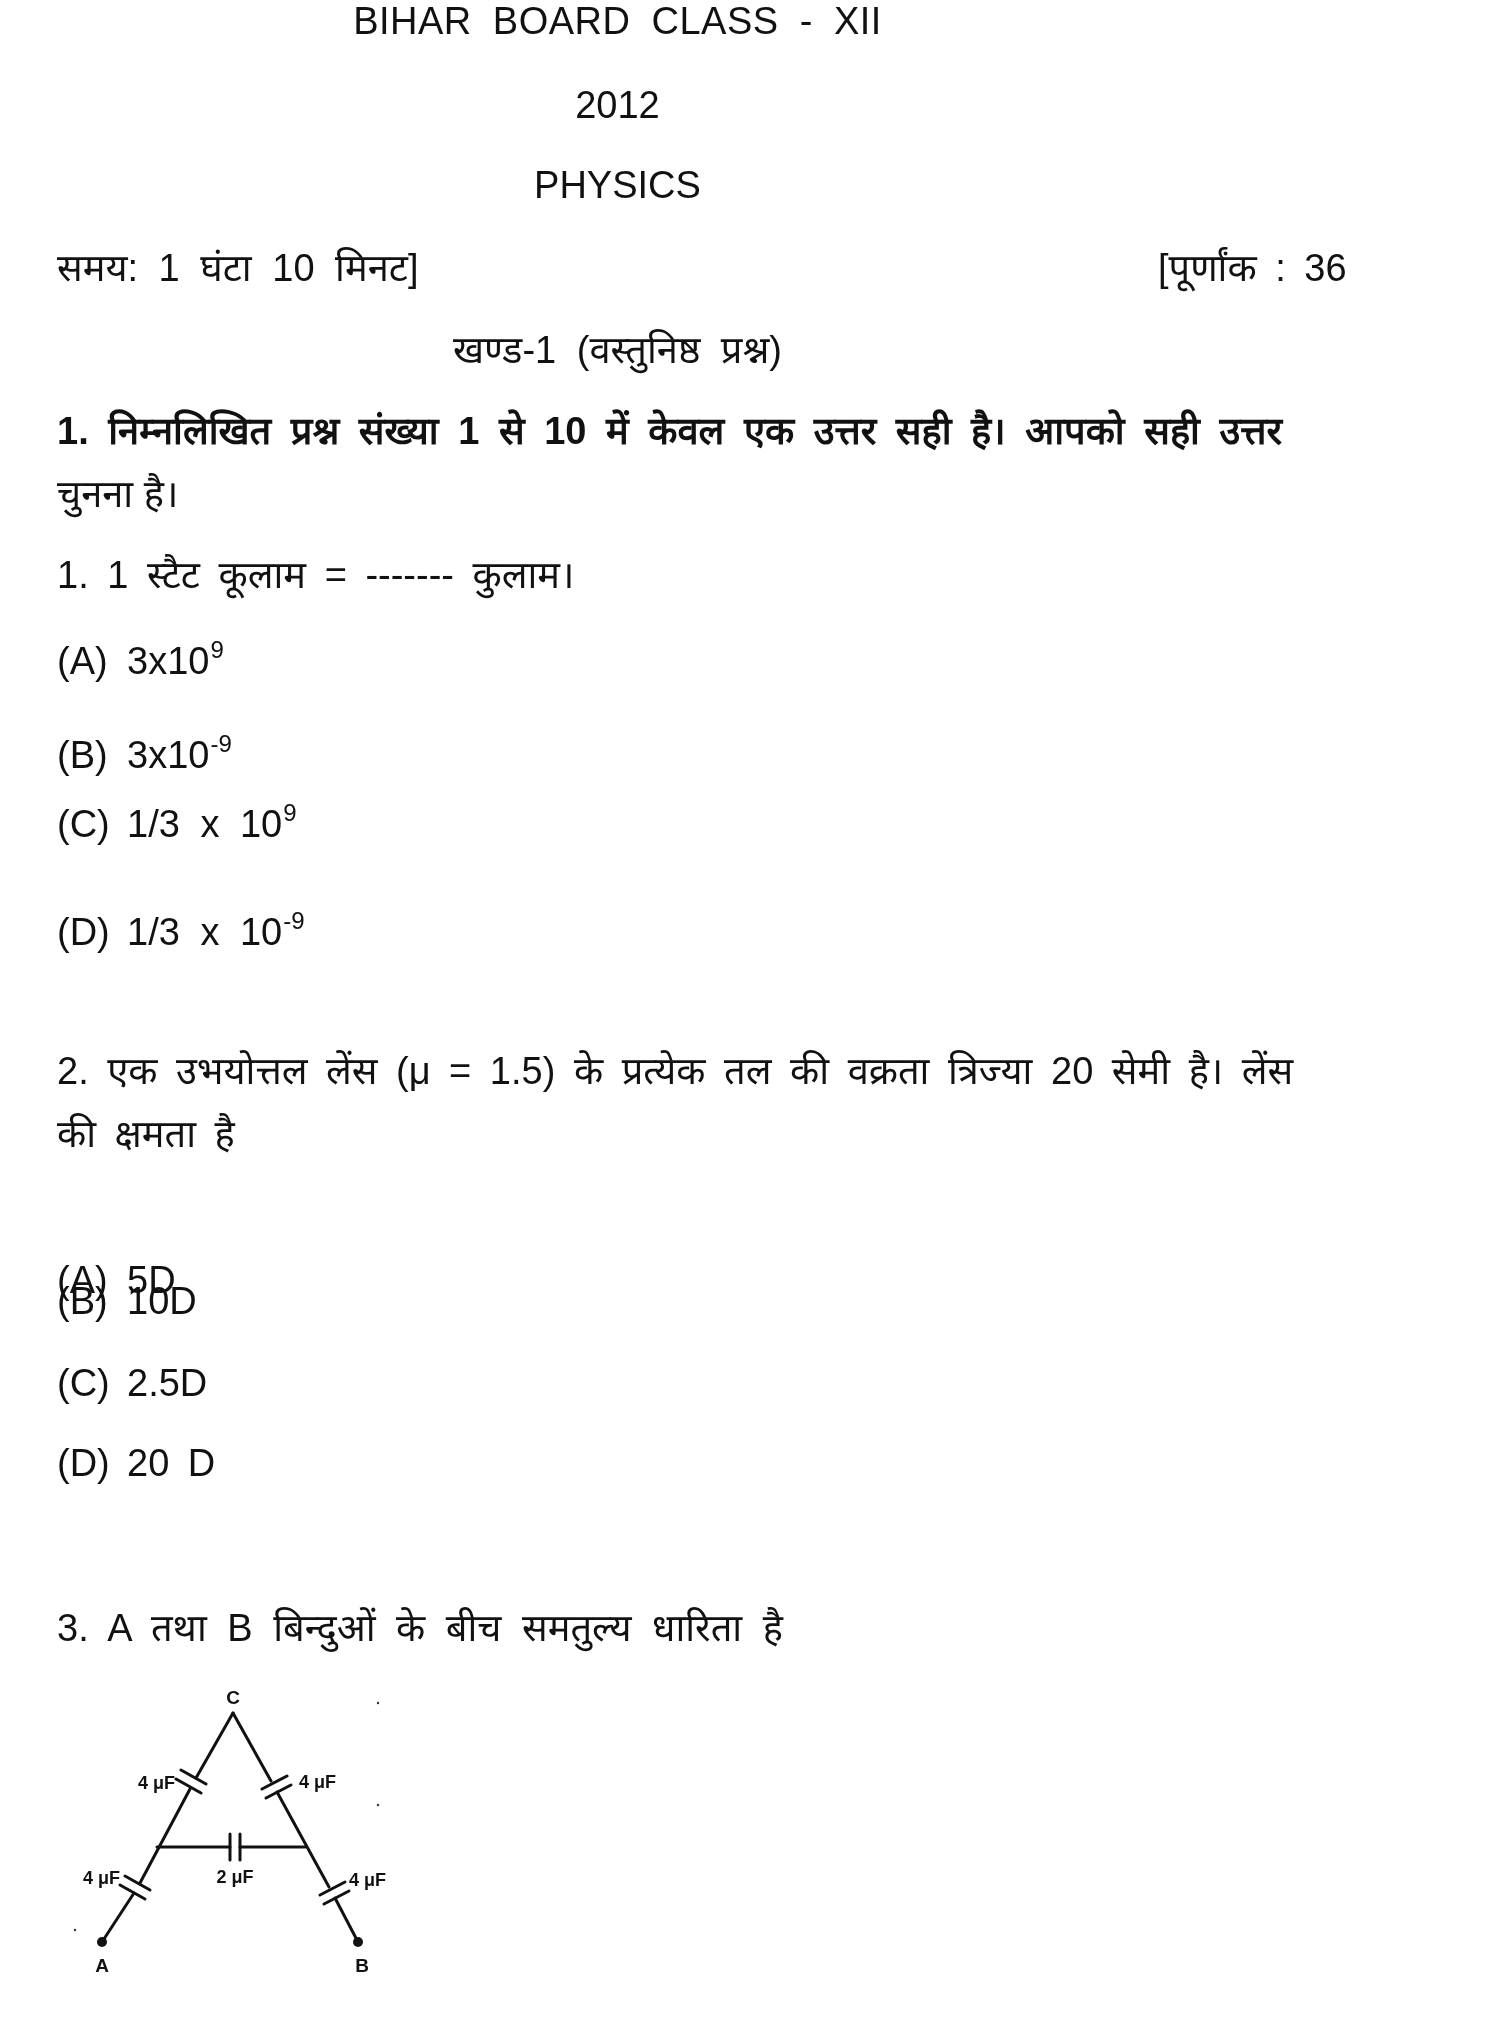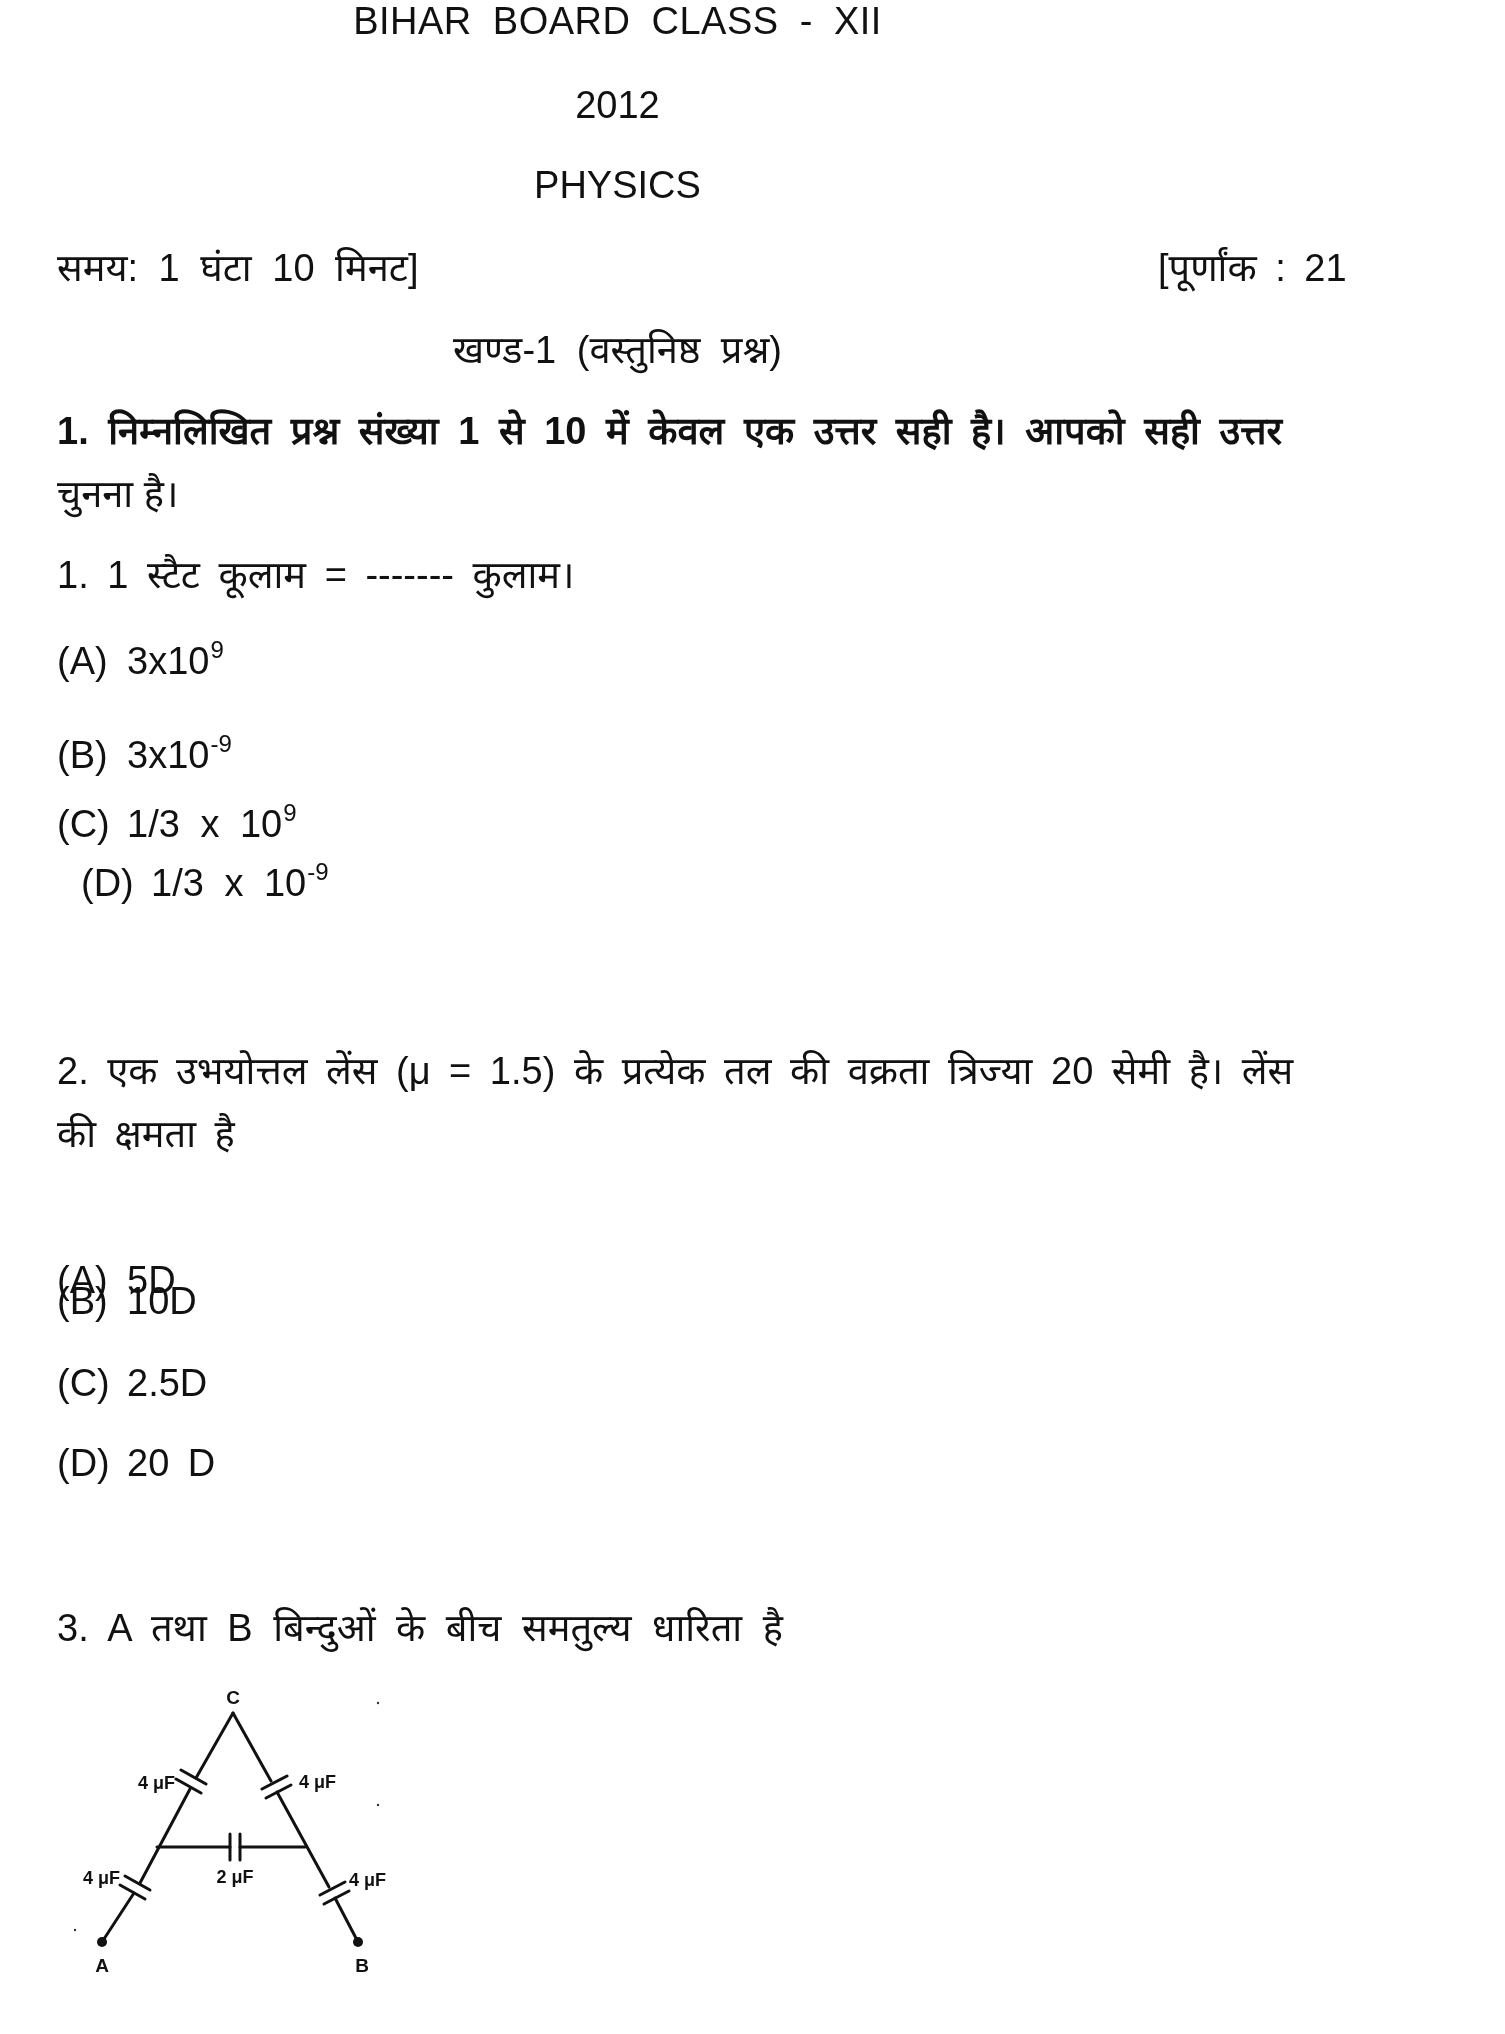--- a/index.html
+++ b/index.html
@@ -19,37 +19,37 @@
   #diagram { position: absolute; left: 0; top: 0; width: 1505px; height: 2034px; pointer-events: none; }
   #diagram text { font-family: "Liberation Sans", "DejaVu Sans", sans-serif; font-weight: bold; fill: #111; }
 </style>
 </head>
 <body>
 
 <div class="ln center ws" style="top:2px; letter-spacing:0.5px; word-spacing:10px;">BIHAR BOARD CLASS - XII</div>
 <div class="ln center" style="top:86px;">2012</div>
 <div class="ln center" style="top:166px;">PHYSICS</div>
 <div class="ln ws" style="left:57px; top:249px; word-spacing:10px;">समय: 1 घंटा 10 मिनट]</div>
-<div class="ln ws" style="left:1158px; top:249px; word-spacing:8px;">[पूर्णांक : 21</div>
+<div class="ln ws" style="left:1158px; top:249px; word-spacing:8px;">[पूर्णांक : 36</div>
 <div class="ln center ws" style="top:331px; word-spacing:10px;text-align:center;">खण्ड-1 (वस्तुनिष्ठ प्रश्न)</div>
 
 <div class="ln" style="left:57px; top:412px; word-spacing:9px;font-weight:bold;">1. निम्नलिखित प्रश्न संख्या 1 से 10 में केवल एक उत्तर सही है। आपको सही उत्तर</div>
 <div class="ln" style="left:57px; top:475px;">चुनना है।</div>
 
 <div class="ln" style="left:57px; top:556px; word-spacing:8px;">1. 1 स्टैट कूलाम = ------- कुलाम।</div>
 <div class="ln" style="left:57px; top:642px;">
   <span class="opt-label">(A)</span><span>3x10</span><sup>9</sup>
 </div>
 <div class="ln" style="left:57px; top:724px;margin-top:12px;">
   <span class="opt-label">(B)</span><span>3x10</span><sup>-9</sup>
 </div>
 <div class="ln" style="left:57px; top:805px; word-spacing:10px;">
   <span class="opt-label">(C)</span><span>1/3 x 10</span><sup>9</sup>
 </div>
-<div class="ln" style="left:57px; top:864px; word-spacing:10px;margin-left:24px;">
+<div class="ln" style="left:57px; top:913px; word-spacing:10px;">
   <span class="opt-label">(D)</span><span>1/3 x 10</span><sup>-9</sup>
 </div>
 
 <div class="ln" style="left:57px; top:1052px; word-spacing:8px;">2. एक उभयोत्तल लेंस (μ = 1.5) के प्रत्येक तल की वक्रता त्रिज्या 20 सेमी है। लेंस</div>
 <div class="ln" style="left:57px; top:1115px; word-spacing:8px;">की क्षमता है</div>
 <div class="ln" style="left:57px; top:1261px;">
   <span class="opt-label">(A)</span><span>5D</span>
 </div>
 <div class="ln" style="left:57px; top:1282px;">
   <span class="opt-label">(B)</span><span>10D</span>

